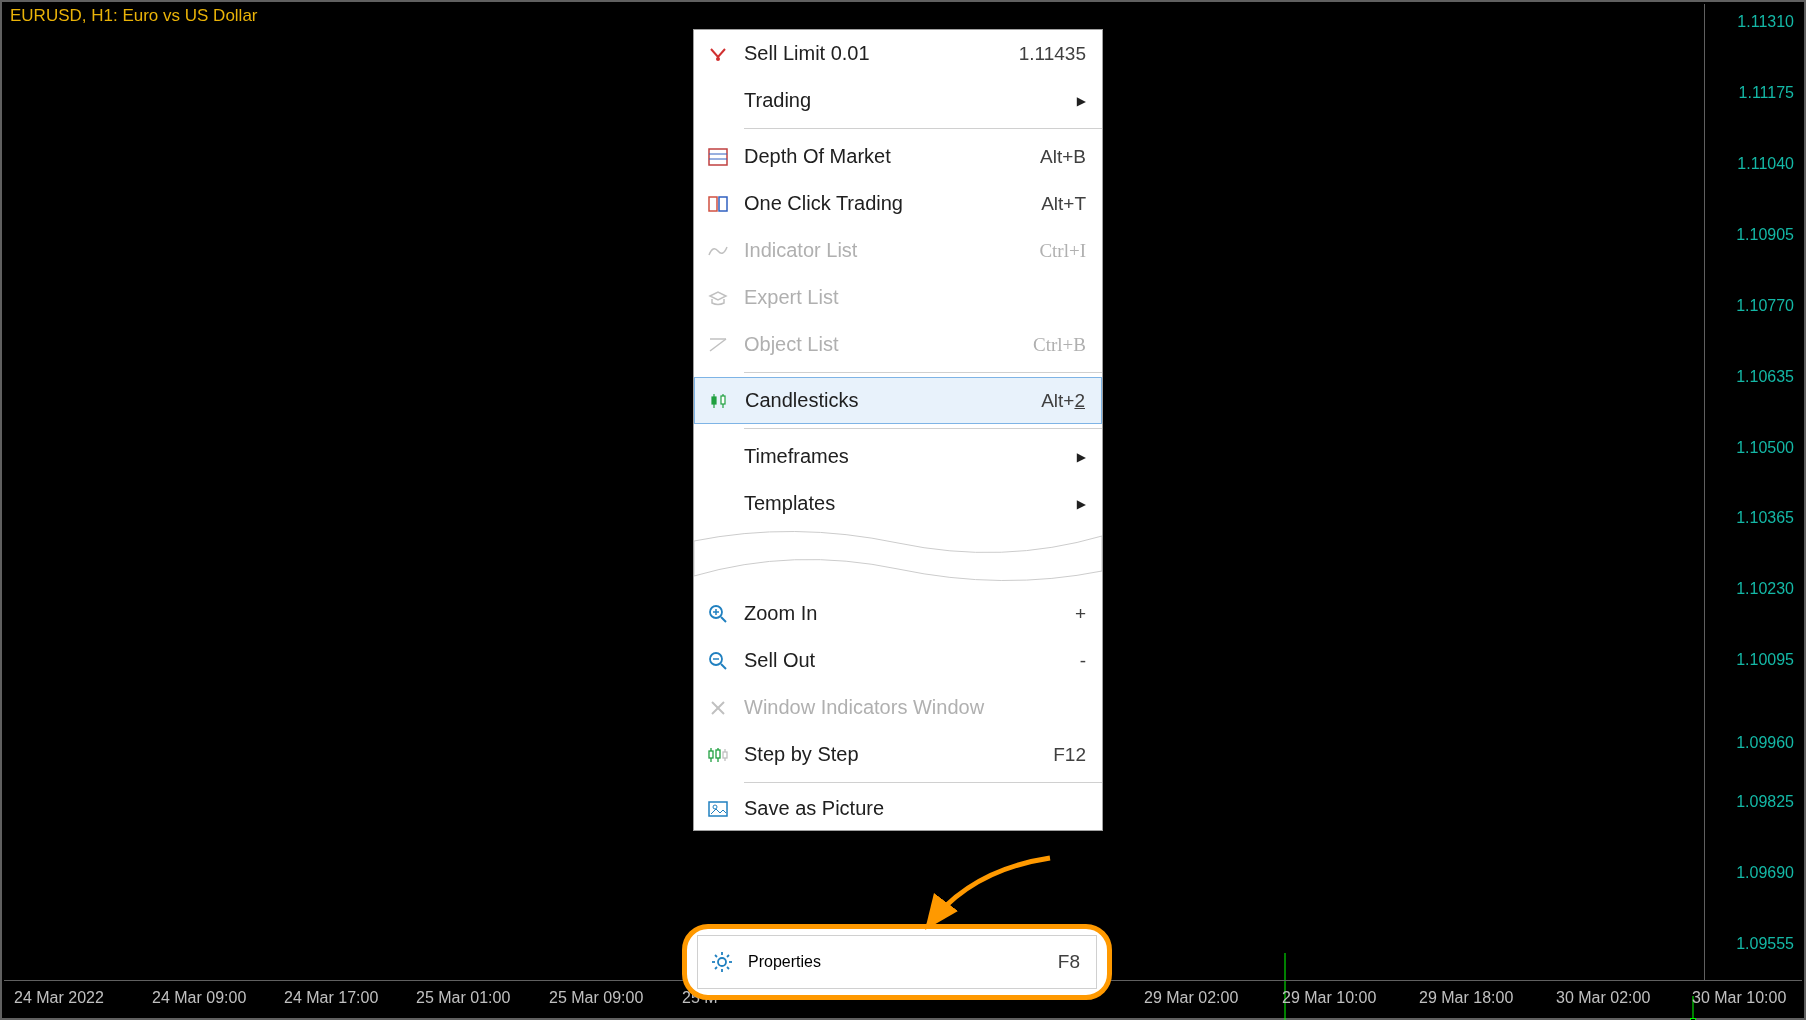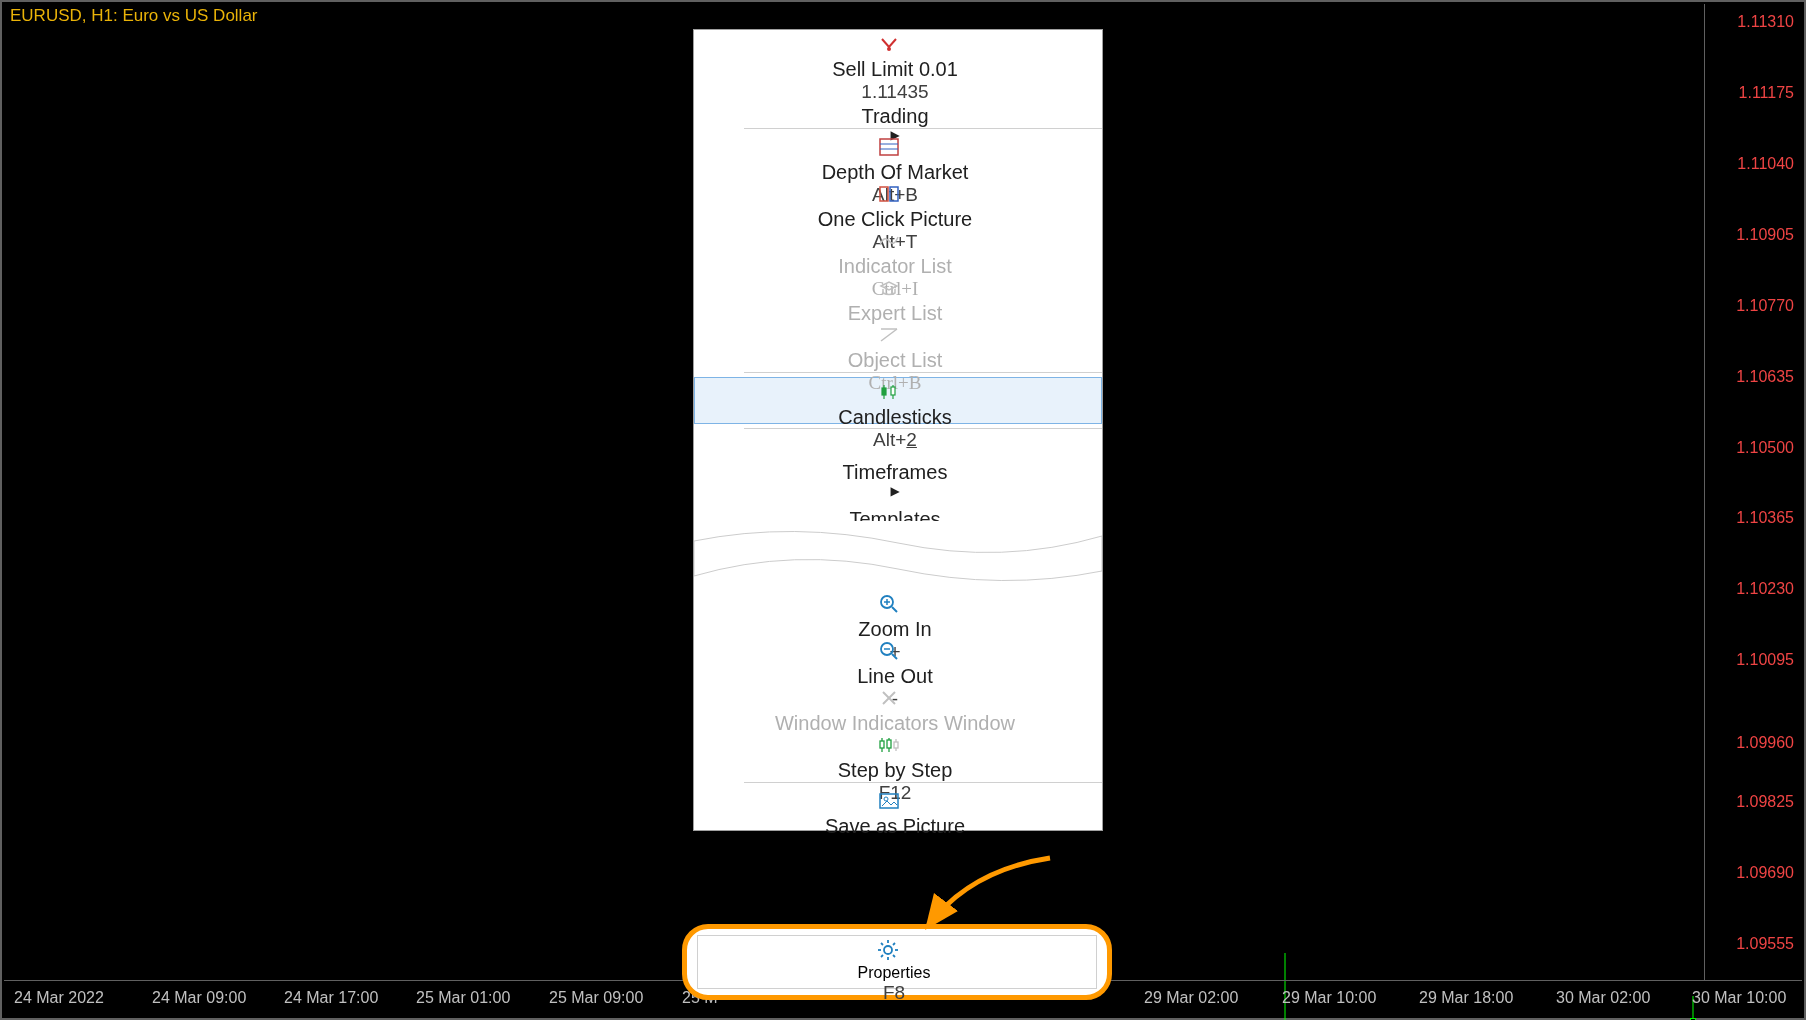--- a/index.html
+++ b/index.html
@@ -6,26 +6,26 @@
 body { font-family:"Segoe UI",Arial,sans-serif; background:#fff; overflow:hidden; }
 .chart-container { position:relative; width:1806px; height:1020px; background:#000; }
 .chart-area { position:absolute; top:0; left:0; right:0; bottom:0; border:2px solid #606060; }
 .chart-title { position:absolute; top:4px; left:8px; color:#eab308; font-size:17px; font-family:Arial,sans-serif; }
 .candles { position:absolute; top:24px; left:2px; right:100px; bottom:38px; }
 .candle { position:absolute; bottom:0; width:6px; }
 .candle .wick { position:absolute; left:50%; width:1px; background:#00ff00; transform:translateX(-50%); }
 .candle .body { position:absolute; left:0; width:100%; }
 .candle.up .body { background:#000; border:1px solid #00ff00; }
 .price-axis { position:absolute; top:2px; right:2px; bottom:38px; width:98px; border-left:1px solid #606060; }
-.price-label { position:absolute; right:8px; color:#ef4444; font-size:16px; font-family:Arial,sans-serif; }
+.price-label { position:absolute; right:8px; color:#14b8a6; font-size:16px; font-family:Arial,sans-serif; }
 .time-axis { position:absolute; left:2px; right:2px; bottom:2px; height:36px; border-top:1px solid #606060; }
 .time-label { position:absolute; top:8px; color:#c0c0c0; font-size:16px; font-family:Arial,sans-serif; white-space:nowrap; }
 
 .context-menu { position:absolute; top:29px; left:693px; width:410px; background:#fff; border:1px solid #a0a0a0; box-shadow:3px 3px 8px rgba(0,0,0,0.3); font-size:20px; color:#202020; }
-.menu-item { display:flex; align-items:center; height:47px; padding:0 16px 0 10px; cursor:default;flex-direction:column; }
+.menu-item { display:flex; align-items:center; height:47px; padding:0 16px 0 10px; cursor:default; }
 .menu-item.disabled { color:#b0b0b0; }
 .menu-item.highlighted { border:1px solid #7eb4e6; background:#e8f2fb; }
 .menu-icon { width:28px; height:28px; margin-right:12px; display:flex; align-items:center; justify-content:center; flex-shrink:0; }
 .menu-label { flex:1; }
 .menu-shortcut { color:#404040; font-size:19px; }
 .menu-item.disabled .menu-shortcut { color:#b0b0b0;font-family:Liberation Serif, serif; }
 .menu-arrow { font-size:12px; color:#202020; }
 .menu-sep { height:1px; background:#d0d0d0; margin:4px 0 4px 50px; }
 
 .wave-gap { position:relative; height:70px; background:#fff; margin:-6px 0; }
@@ -183,21 +183,21 @@
    <span class="menu-shortcut">Alt+B</span>
   </div>
 
   <div class="menu-item">
    <span class="menu-icon">
     <svg width="20" height="18">
             <rect x="1" y="2" width="8" height="14" fill="none" stroke="#d05040" stroke-width="1.5"></rect>
             <rect x="11" y="2" width="8" height="14" fill="none" stroke="#3060c0" stroke-width="1.5"></rect>
           </svg>
    </span>
-   <span class="menu-label">One Click Picture</span>
+   <span class="menu-label">One Click Trading</span>
    <span class="menu-shortcut">Alt+T</span>
   </div>
 
   <div class="menu-item disabled">
    <span class="menu-icon">
     <svg width="20" height="16">
             <path d="M1 12 Q5 2 10 8 T19 4" fill="none" stroke="#c0c0c0" stroke-width="1.5"></path>
           </svg>
    </span>
    <span class="menu-label">Indicator List</span>
@@ -280,21 +280,21 @@
   </div>
 
   <div class="menu-item">
    <span class="menu-icon">
     <svg width="20" height="20">
             <circle cx="8" cy="8" r="6" fill="none" stroke="#2080c0" stroke-width="1.8"></circle>
             <line x1="13" y1="13" x2="18" y2="18" stroke="#2080c0" stroke-width="2"></line>
             <line x1="5" y1="8" x2="11" y2="8" stroke="#2080c0" stroke-width="1.5"></line>
           </svg>
    </span>
-   <span class="menu-label">Line Out</span>
+   <span class="menu-label">Sell Out</span>
    <span class="menu-shortcut">-</span>
   </div>
 
   <div class="menu-item disabled">
    <span class="menu-icon">
     <svg width="18" height="18">
             <line x1="3" y1="3" x2="15" y2="15" stroke="#c0c0c0" stroke-width="2"></line>
             <line x1="15" y1="3" x2="3" y2="15" stroke="#c0c0c0" stroke-width="2"></line>
           </svg>
    </span>

